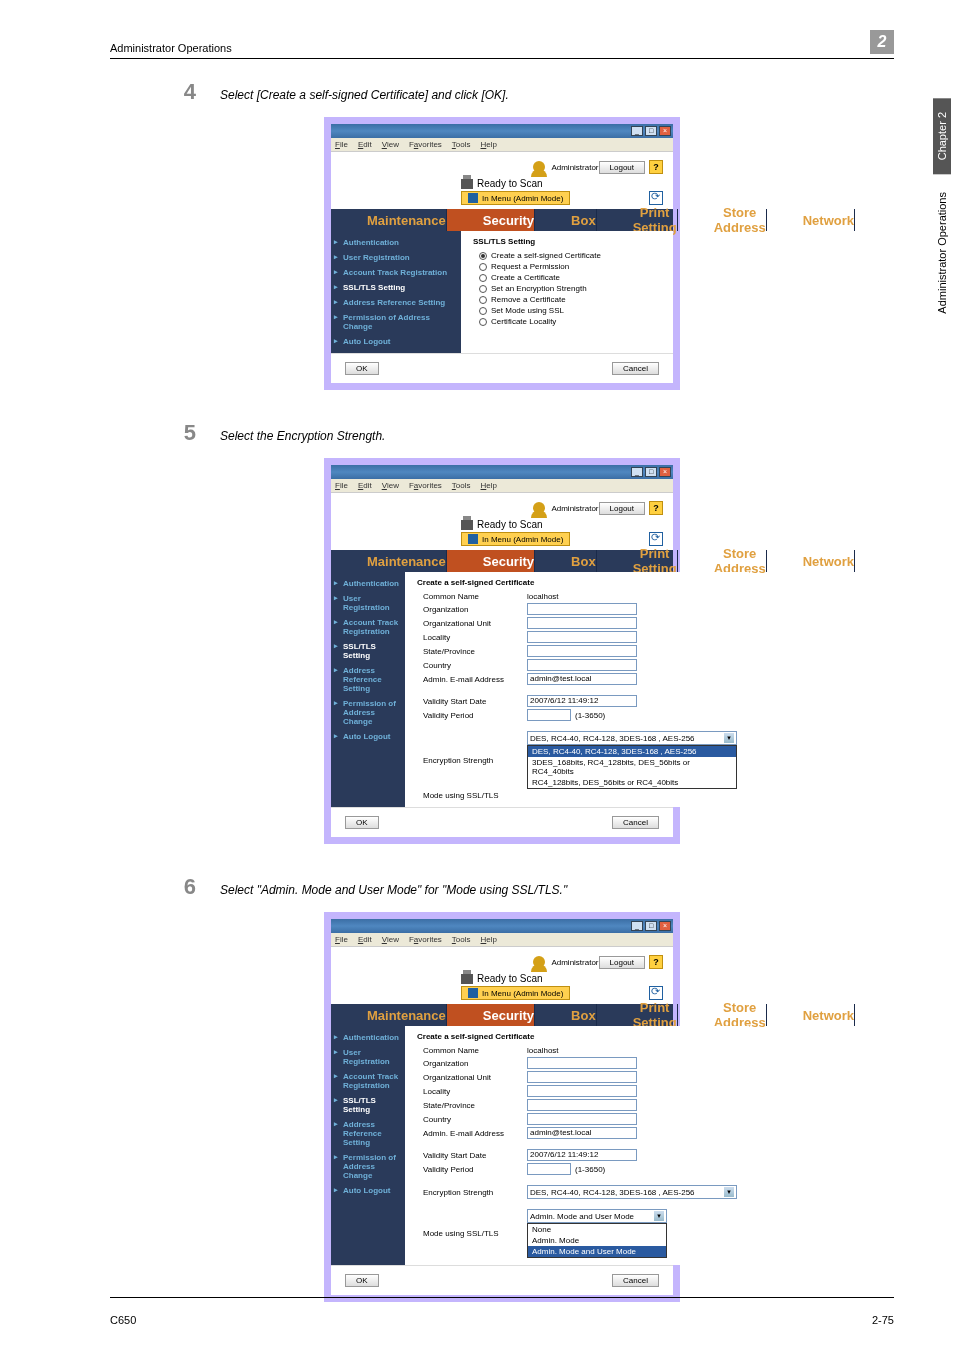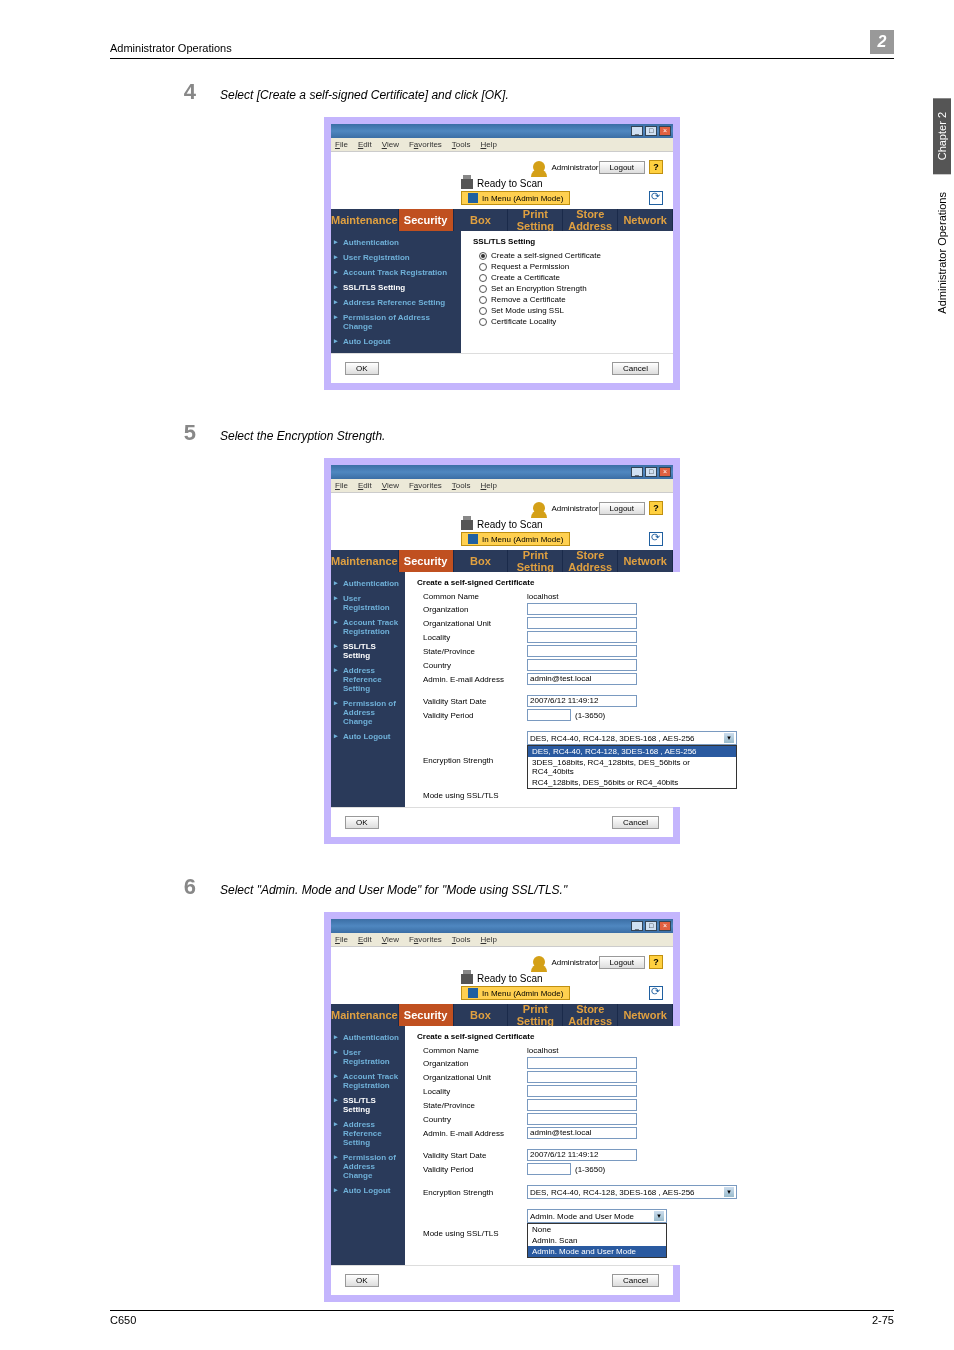--- a/index.html
+++ b/index.html
@@ -85,21 +85,21 @@
   .status-row{display:flex;justify-content:space-between;align-items:flex-end;padding:0 10px 4px 130px;}
   .status-left{}
   .ready{display:flex;align-items:center;gap:4px;font-size:10px;}
   .printer-icon{width:12px;height:10px;background:#555;position:relative;}
   .printer-icon:before{content:"";position:absolute;top:-4px;left:2px;width:8px;height:4px;background:#888;}
   .inmenu{background:#ffd050;border:1px solid #c09010;padding:1px 6px;font-size:8px;display:flex;align-items:center;gap:4px;margin-top:2px;}
   .minicon{width:10px;height:10px;background:#2060a0;}
   .refresh-icon{width:14px;height:14px;border:1px solid #2060a0;position:relative;}
   .refresh-icon:before{content:"⟳";position:absolute;font-size:11px;color:#2060a0;top:-2px;left:1px;}
   .tabs{display:flex;background:#2a3a5a;height:22px;}
-  .tab{flex:1;color:#e0a040;font-weight:bold;font-size:11px;display:flex;align-items:center;justify-content:center;border-right:1px solid #1a2a4a;text-align:center;}
+  .tab{flex:1;color:#e0a040;font-weight:bold;font-size:13px;display:flex;align-items:center;justify-content:center;border-right:1px solid #1a2a4a;text-align:center;padding-left:36px;}
   .tab.active{background:#c05020;color:#fff;}
   .main{display:flex;min-height:120px;}
   .sidebar{width:130px;background:#2a3a5a;padding:4px 0;}
   .side-item{color:#6fb0d8;font-size:8px;padding:3px 6px 3px 12px;font-weight:bold;position:relative;}
   .side-item:before{content:"▸";position:absolute;left:3px;color:#6fb0d8;font-size:7px;}
   .side-item.sel{color:#fff;}
   .content{flex:1;background:#fff;padding:6px 12px;font-size:8px;}
   .content-title{font-weight:bold;margin-bottom:4px;}
   .radio-row{display:flex;align-items:center;gap:4px;padding:1px 0 1px 6px;}
   .radio{width:8px;height:8px;border:1px solid #555;border-radius:50%;display:inline-block;position:relative;}
@@ -116,21 +116,21 @@
   .footer-btns{display:flex;justify-content:space-between;gap:6px;padding:8px 14px;border-top:1px solid #ddd;}
   .btn{background:linear-gradient(#fff,#ddd);border:1px solid #999;padding:1px 10px;font-size:8px;}
   .side-tab{
     position:absolute;right:0;top:98px;width:24px;
     display:flex;flex-direction:column;align-items:center;
   }
   .side-tab-dark{background:#555;color:#fff;writing-mode:vertical-rl;transform:rotate(180deg);padding:14px 3px;font-size:11px;}
   .side-tab-light{color:#000;writing-mode:vertical-rl;transform:rotate(180deg);padding:10px 3px;font-size:11px;margin-top:8px;}
   .page-footer{
     position:absolute;bottom:24px;left:110px;right:60px;
-    border-top:1px solid #000;padding-top:3px;
+    border-top:1px solid #000;padding-top:16px;
     display:flex;justify-content:space-between;font-size:11px;
   }
 </style>
 </head>
 <body>
 
 <div class="side-tab">
   <div class="side-tab-dark">Chapter 2</div>
   <div class="side-tab-light">Administrator Operations</div>
 </div>
@@ -511,21 +511,21 @@
         <div style="height:8px"></div>
         <div class="form-row">
             <div class="form-label">Mode using SSL/TLS</div>
             <div class="form-val">
           <div class="select" style="width:140px">
                 <span>Admin. Mode and User Mode</span>
                 <span class="select-arrow">▾</span>
               </div>
           <div class="dropdown" style="width:140px">
             <div>None</div>
-            <div>Admin. Scan</div>
+            <div>Admin. Mode</div>
             <div class="hi">Admin. Mode and User Mode</div>
           </div>
         </div>
           </div>
       </div>
     </div>
     <div class="footer-btns">
       <div class="btn">OK</div>
       <div class="btn">Cancel</div>
     </div>

